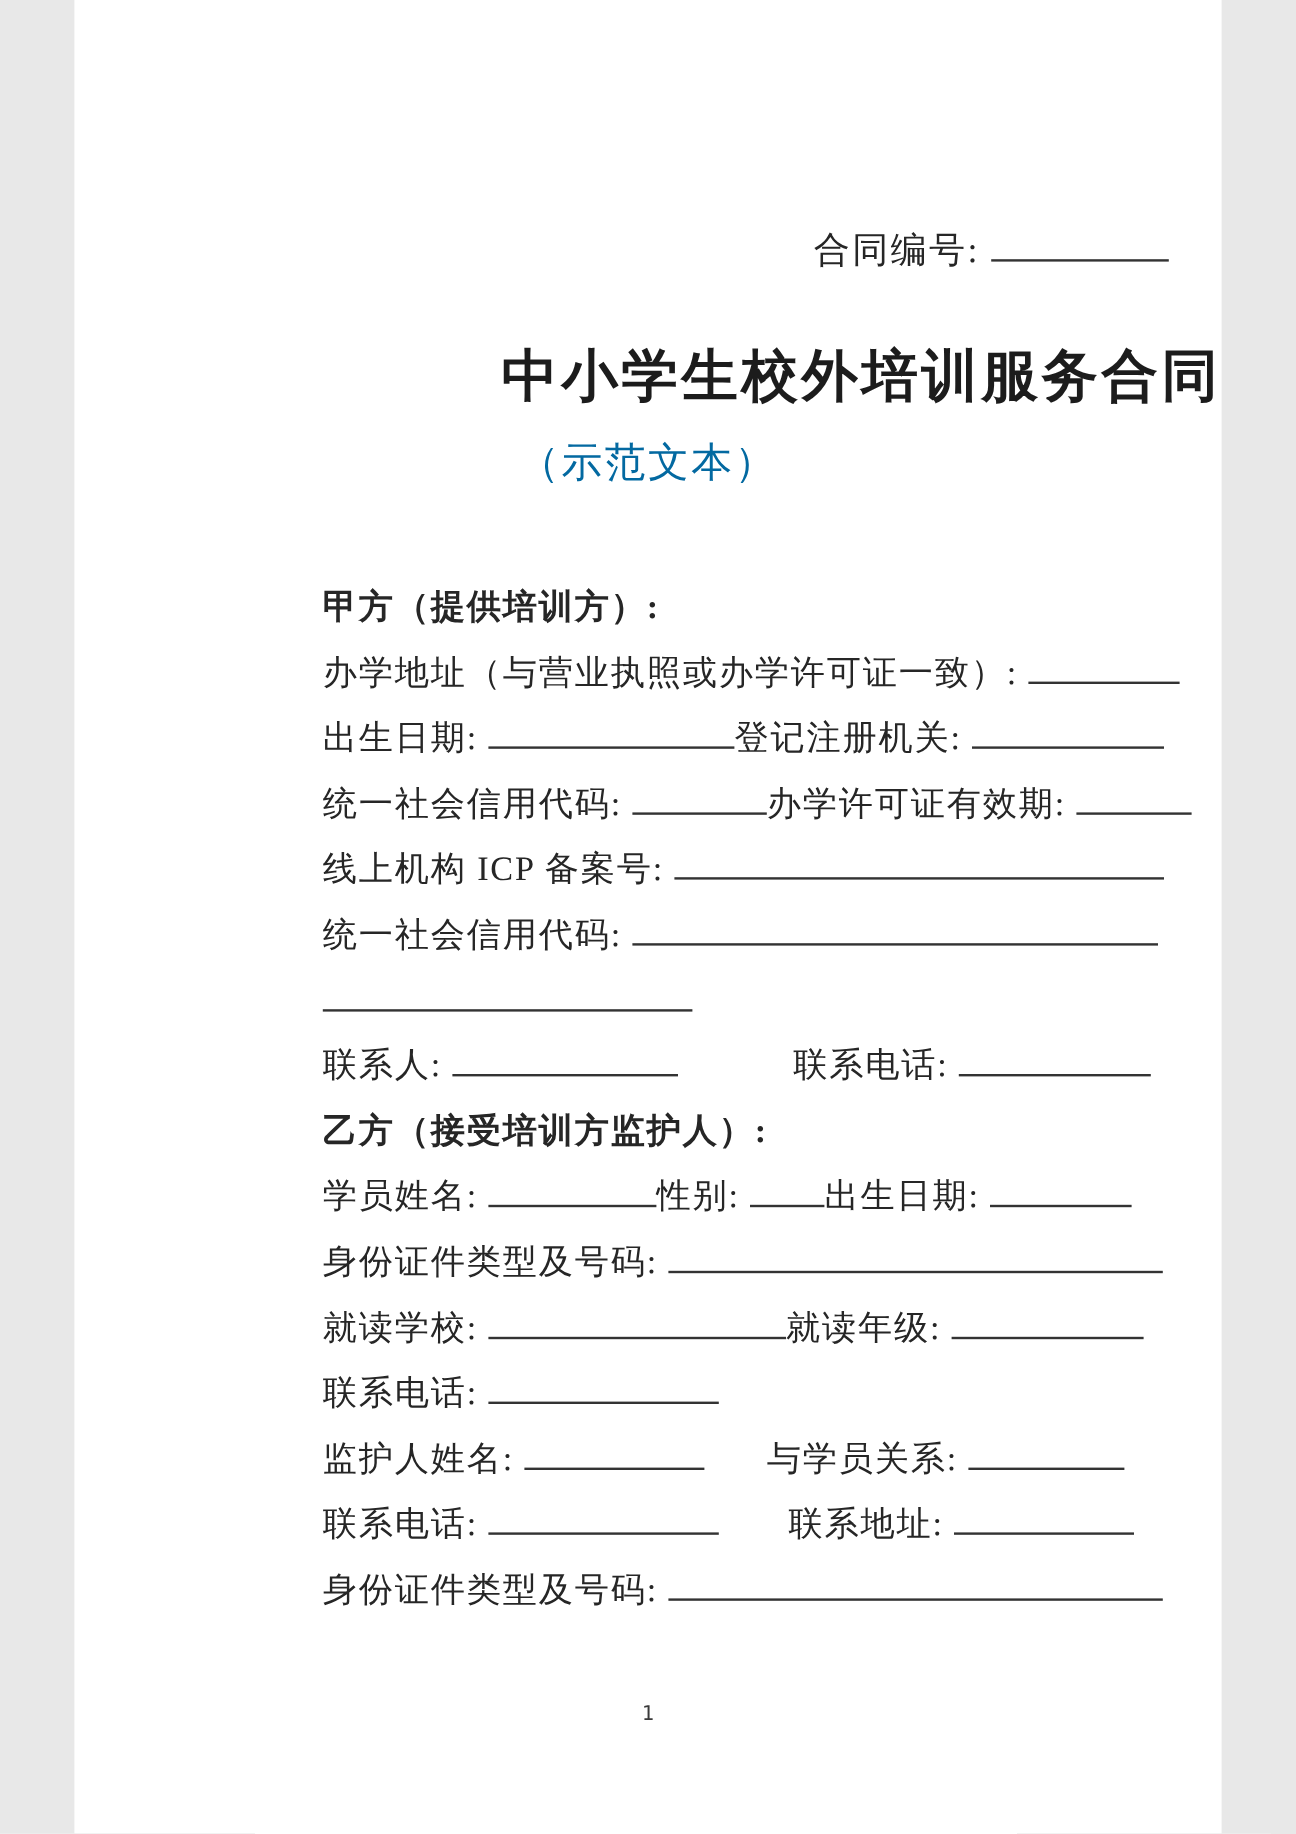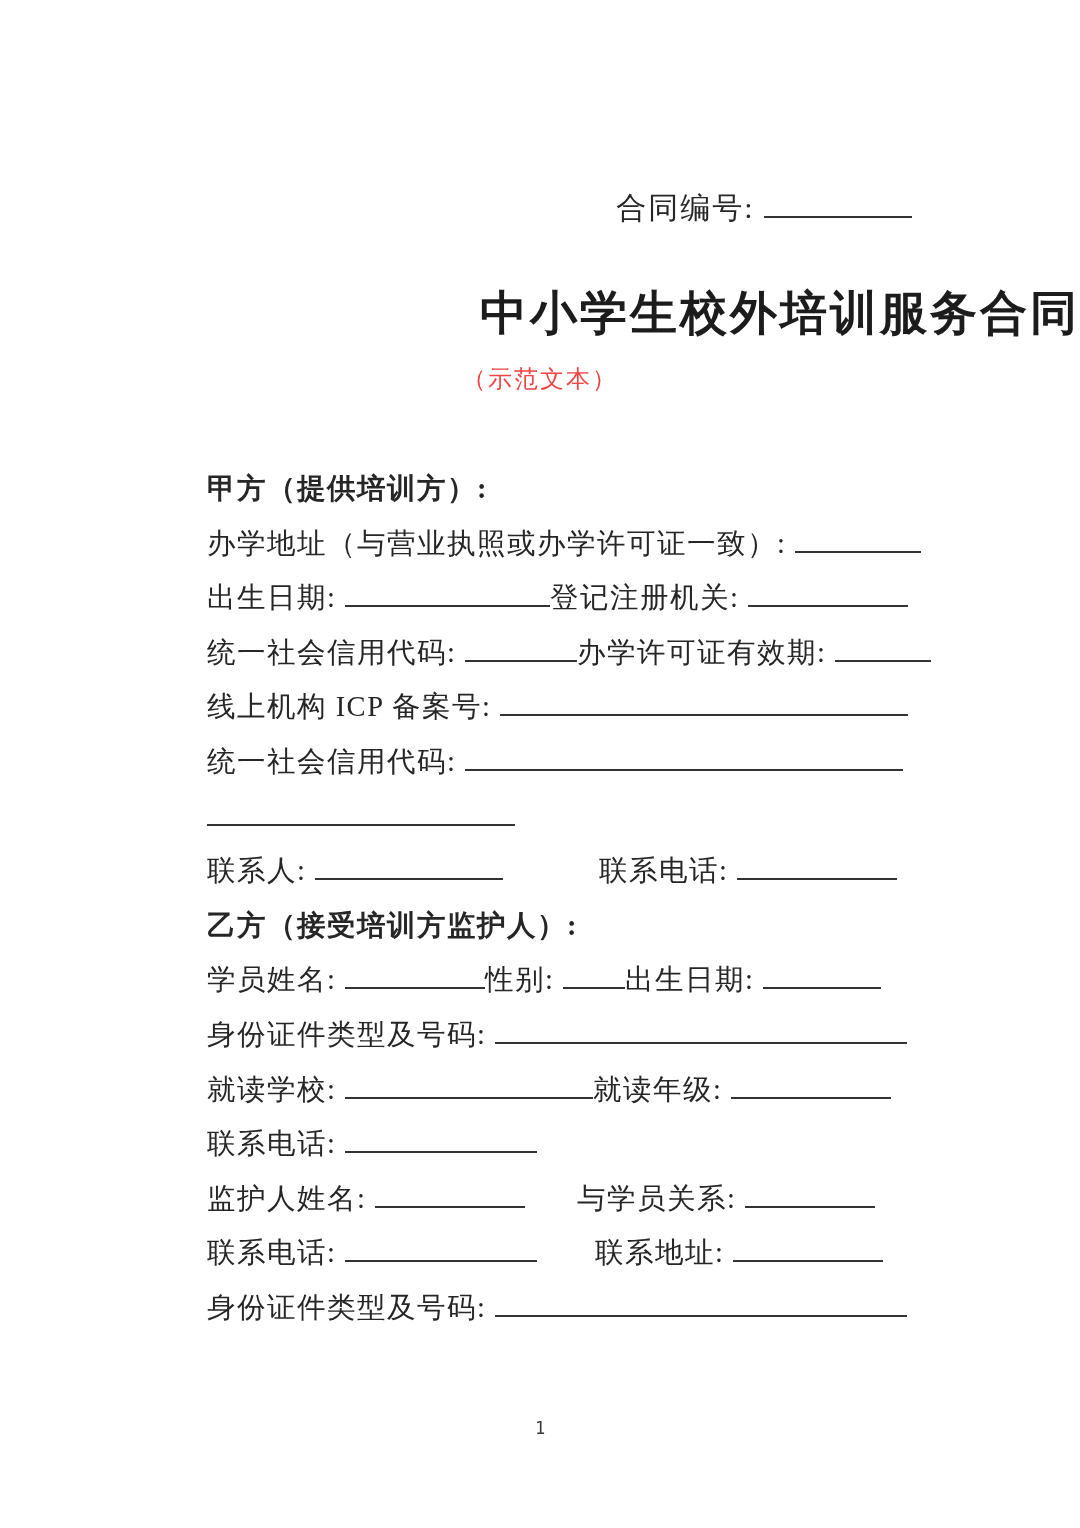--- a/index.html
+++ b/index.html
@@ -1,18 +1,18 @@
 <!DOCTYPE html>
 <html><head>
 <meta charset="utf-8">
 <style>
   html, body { margin: 0; padding: 0; background: #e8e8e8; }
   .page {
     position: relative;
-    width: 1080px;
+    width: 956px;
     height: 1528px;
     margin: 0 auto;
     background: #ffffff;
     color: #262626;
     font-family: "Liberation Serif", "DejaVu Serif", serif;
     overflow: hidden;
   }
   
   .contract-no-row {
     position: absolute;
@@ -36,28 +36,28 @@
     font-weight: bold;
     letter-spacing: 3px;
     color: #1c1c1c;
   }
   .doc-subtitle {
     position: absolute;
     top: 363px;
     left: 0;
     width: 100%;
     text-align: center;
-    font-size: 24px;
+    font-size: 34px;
     letter-spacing: 2px;
-    color: #ef4444;
+    color: #0369a1;
   }
   
   .form-lines {
     position: absolute;
-    top: 462px;
+    top: 480px;
     left: 207px;
     width: 720px;
   }
   .form-line {
     height: 54.6px;
     line-height: 54.6px;
     font-size: 28.5px;
     letter-spacing: 1.5px;
     white-space: nowrap;
   }

